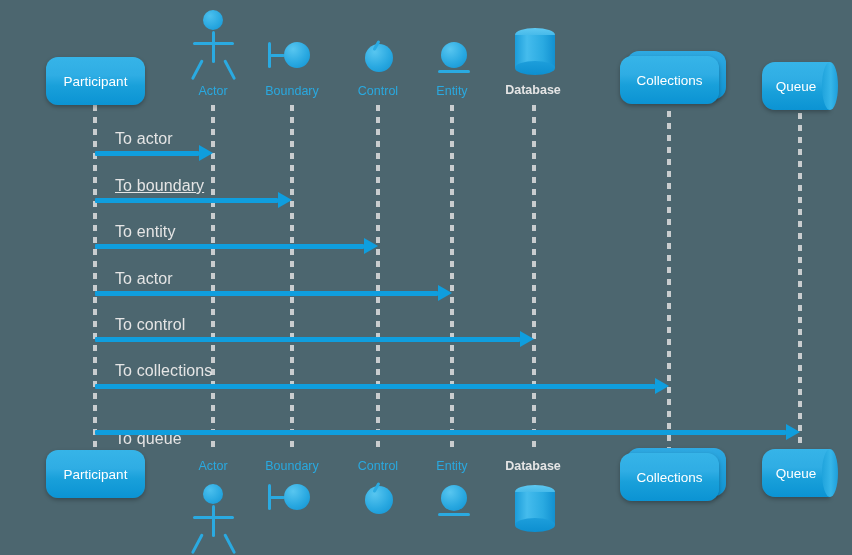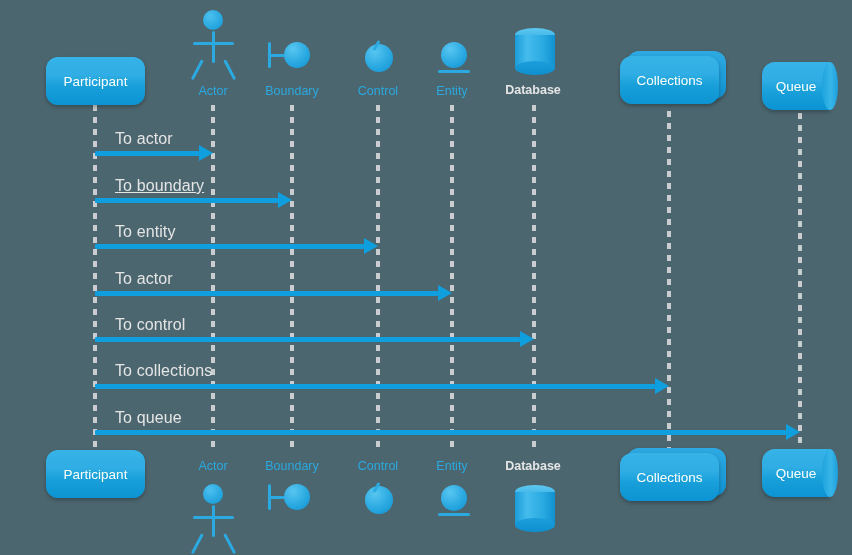--- a/index.html
+++ b/index.html
@@ -246,21 +246,21 @@
   <div class="msg-head" style="left:438px; top:285px;"></div>
 
   <div class="msg-label" style="left:115px; top:316px;">To control</div>
   <div class="msg-line" style="left:95px; top:337px; width:425px;"></div>
   <div class="msg-head" style="left:520px; top:331px;"></div>
 
   <div class="msg-label" style="left:115px; top:362px;">To collections</div>
   <div class="msg-line" style="left:95px; top:384px; width:560px;"></div>
   <div class="msg-head" style="left:655px; top:378px;"></div>
 
-  <div class="msg-label" style="left:115px; top:409px;">To queue</div>
+  <div class="msg-label" style="left:115px; top:430px;">To queue</div>
   <div class="msg-line" style="left:95px; top:430px; width:691px;"></div>
   <div class="msg-head" style="left:786px; top:424px;"></div>
 
   <div class="box-participant" style="left:46px; top:450px; width:99px; height:48px;">
     <span>Participant</span>
   </div>
 
   <div class="icon-label" style="left:163px; top:459px; width:100px;">Actor</div>
   <div class="icon" style="left:183px; top:484px; width:60px; height:75px;">
     <div class="actor-head" style="left:20px; top:0px;"></div>

